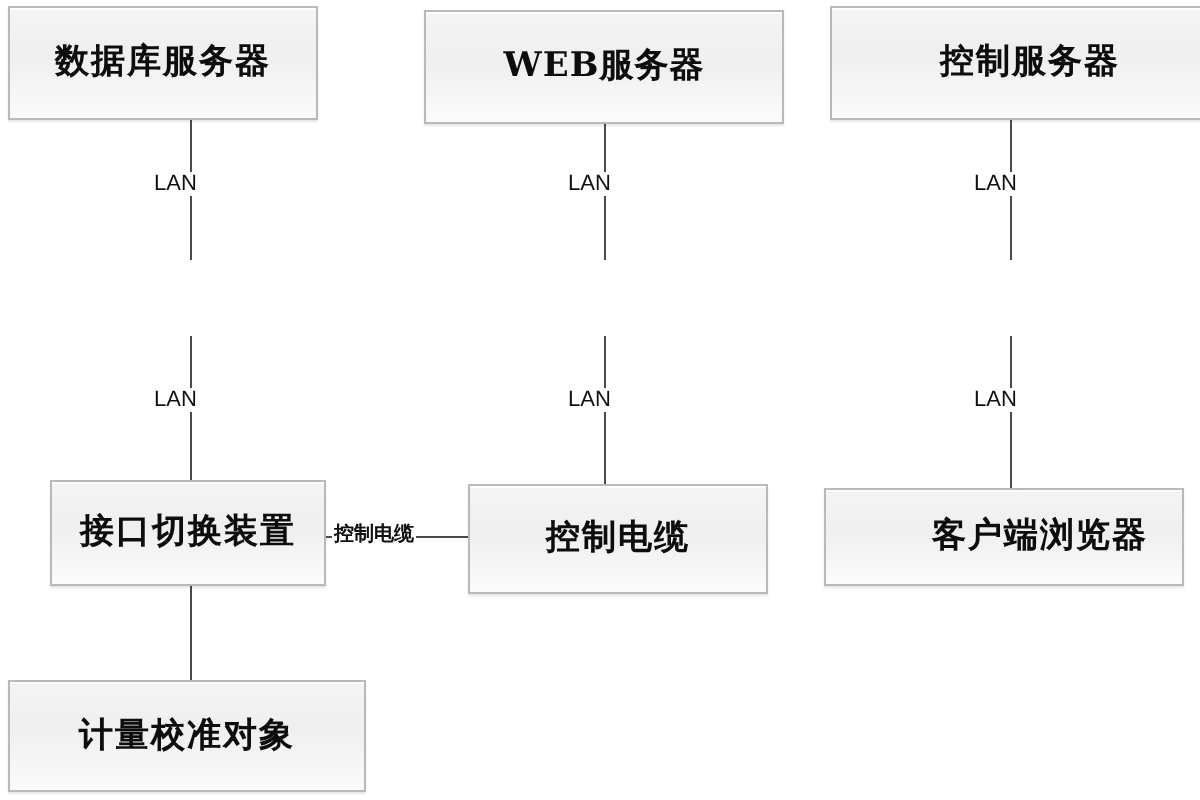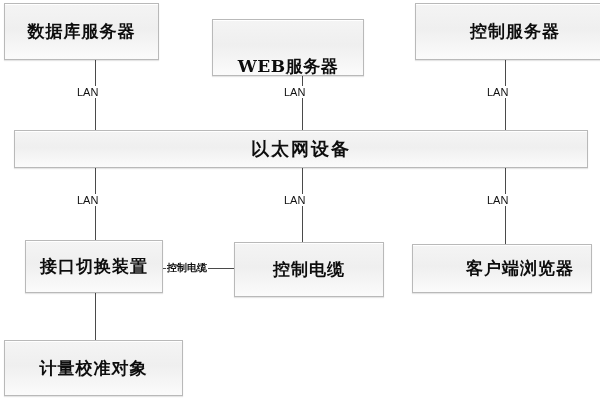--- a/index.html
+++ b/index.html
@@ -92,31 +92,28 @@
   <div class="edge-label" style="left:485px; top:86px;">LAN</div>
   <div class="edge-label" style="left:75px;  top:194px;">LAN</div>
   <div class="edge-label" style="left:282px; top:194px;">LAN</div>
   <div class="edge-label" style="left:485px; top:194px;">LAN</div>
   <div class="edge-label cn" style="left:166px; top:262px;">控制电缆</div>
 
   <div class="node" style="left:4px; top:3px; width:155px; height:57px;">
     <span class="node-label">数据库服务器</span>
   </div>
 
-  <div class="node web" style="left:212px; top:19px; width:152px; height:57px;align-items:flex-end;">
+  <div class="node web" style="left:212px; top:5px; width:180px; height:57px;">
     <span class="node-label">WEB服务器</span>
   </div>
 
   <div class="node" style="left:415px; top:3px; width:200px; height:57px;">
     <span class="node-label">控制服务器</span>
   </div>
 
-  <div class="node bus" style="left:14px; top:130px; width:574px; height:38px;">
-    <span class="node-label">以太网设备</span>
-  </div>
 
   <div class="node" style="left:25px; top:240px; width:138px; height:53px;">
     <span class="node-label">接口切换装置</span>
   </div>
 
   <div class="node" style="left:234px; top:242px; width:150px; height:55px;">
     <span class="node-label">控制电缆</span>
   </div>
 
   <div class="node" style="left:412px; top:244px; width:180px; height:49px;padding-left:36px;">

